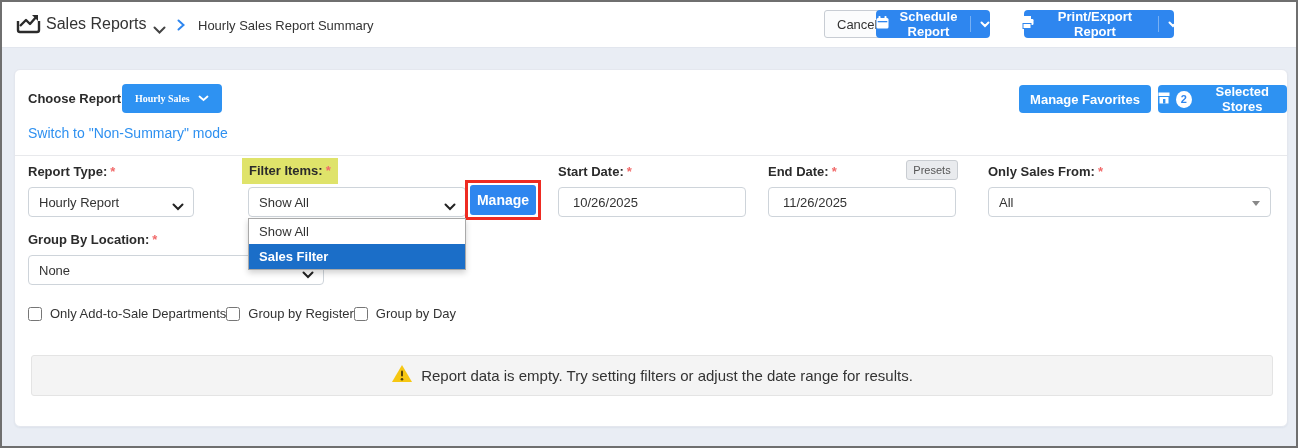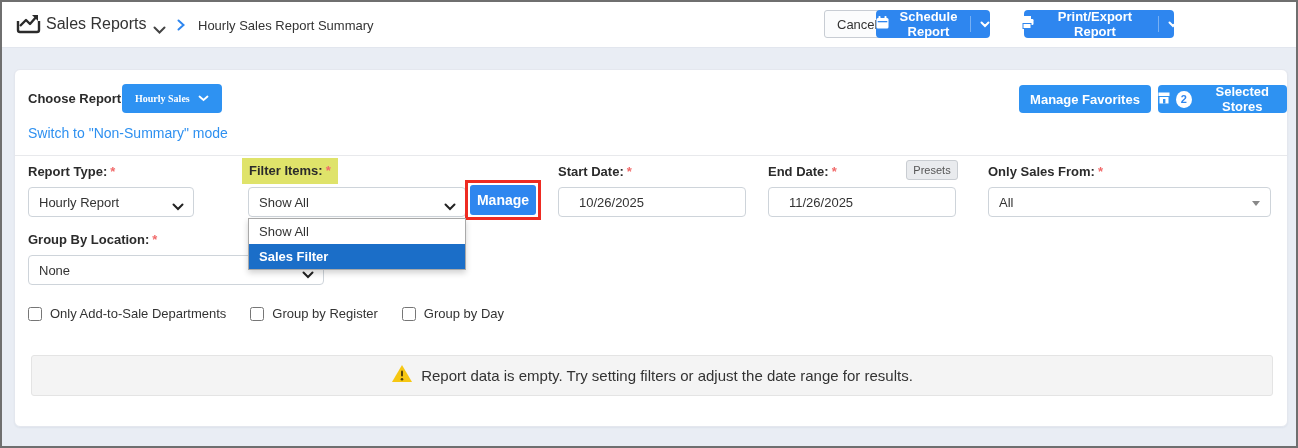--- a/index.html
+++ b/index.html
@@ -64,39 +64,39 @@
                   border-radius:4px; font-size:13px; color:#333; }
   .select { display:flex; align-items:center; padding:0 26px 0 10px; cursor:pointer; }
   .select-caret { position:absolute; right:9px; top:11px; color:#222; }
   .caret-tri { position:absolute; right:10px; top:13px; width:0; height:0;
                border-left:4px solid transparent; border-right:4px solid transparent;
                border-top:5px solid #888; }
   .sel-report { left:13px; top:117px; width:166px; }
   .sel-filter { left:233px; top:117px; width:218px; }
   .sel-group  { left:13px; top:185px; width:296px; }
   .sel-onlysales { left:973px; top:117px; width:283px; }
-  .txt { padding:0 20px; }
+  .txt { padding:0 14px; }
   .inp-start { left:543px; top:117px; width:188px; }
   .inp-end   { left:753px; top:117px; width:188px; }
   input.txt { outline:none; font-family:"Liberation Sans", sans-serif; }
 
   
   .manage-wrap { position:absolute; left:450px; top:110px; border:3px solid #ee2b22; padding:2px; }
   .btn-manage { width:66px; height:30px; background:#2e86ef; color:#fff; font-weight:bold;
                 font-size:14px; border-radius:3px; }
 
   
   .dropdown { position:absolute; left:233px; top:148px; width:218px; background:#fff;
               border:1px solid #a9a9a9; box-shadow:0 3px 6px rgba(0,0,0,0.18); z-index:10; }
   .dd-item { height:25px; display:flex; align-items:center; padding:0 10px;
              font-size:13px; color:#333; cursor:pointer; }
   .dd-item.selected { background:#1b6ec8; color:#fff; font-weight:bold; }
 
   
-  .cb-row { position:absolute; left:13px; top:236px; display:flex; align-items:center; gap:24px; }
+  .cb-row { position:absolute; left:13px; top:236px; display:flex; align-items:center; }
   .cb-group { display:flex; align-items:center; gap:8px; font-size:13px; color:#333; }
   .cb-group input { width:14px; height:14px; cursor:pointer; }
 
   
   .warnbar { position:absolute; left:16px; top:285px; width:1242px; height:41px;
              background:#f4f4f4; border:1px solid #e4e4e4; border-radius:3px;
              display:flex; align-items:center; justify-content:center; gap:8px; }
   .warn-text { font-size:15px; color:#333; }
 </style>
 </head>

